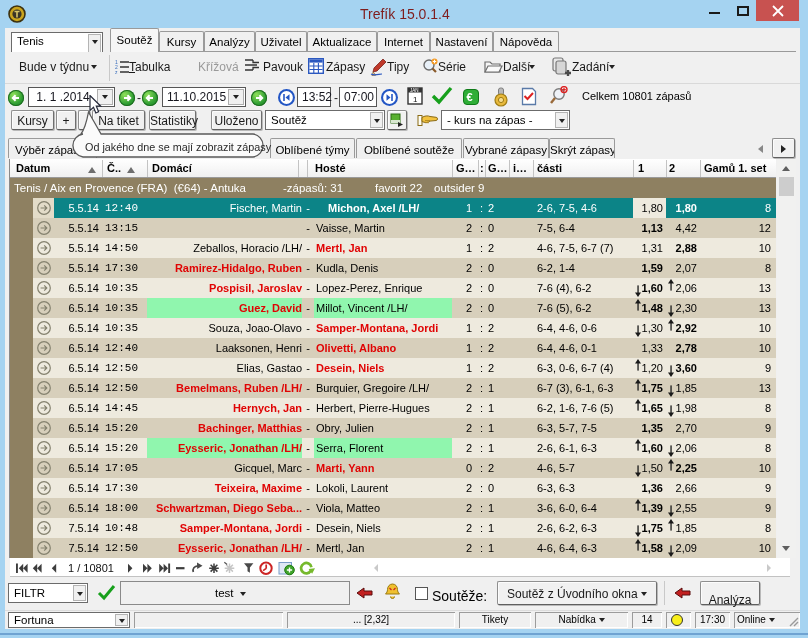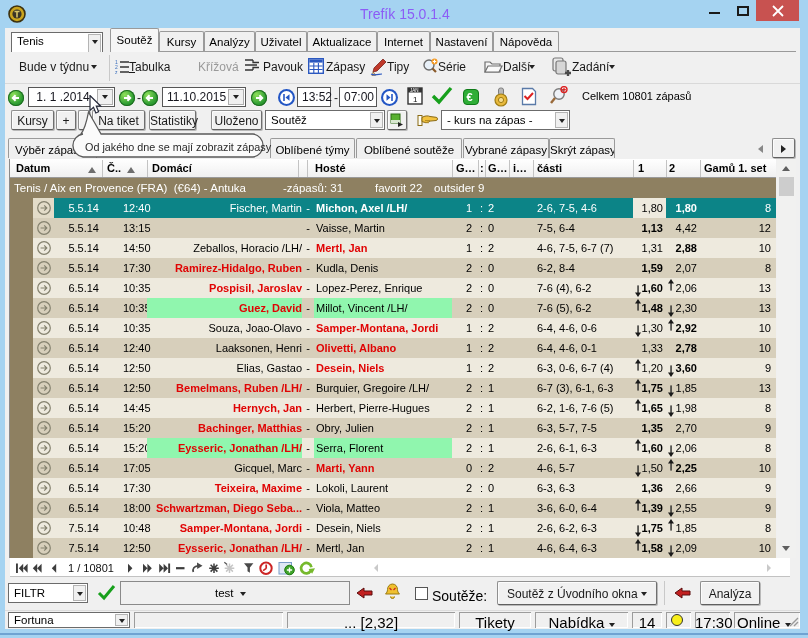--- a/index.html
+++ b/index.html
@@ -6,21 +6,21 @@
 html,body { width:808px; height:638px; overflow:hidden; }
 #app { position:relative; width:808px; height:638px; font-family:"Liberation Sans",sans-serif; background:#f0f0f0; }
 .abs { position:absolute; }
 
 
 #titlebar { position:absolute; left:0; top:0; width:808px; height:28px; background:#a5d3f1; }
 #brdL { position:absolute; left:0; top:28px; width:5px; height:601px; background:#a5d3f1; }
 #brdR { position:absolute; left:800px; top:28px; width:8px; height:601px; background:#a5d3f1; }
 #brdB { position:absolute; left:0; top:629px; width:808px; height:9px; background:#a5d3f1; }
 #brdB .dark { position:absolute; left:0; top:4px; width:808px; height:2px; background:#6fa3d2; }
-#title { position:absolute; left:360px; top:6px; font-size:14px; color:#8b5cf6; }
+#title { position:absolute; left:360px; top:6px; font-size:14px; color:#7f1d1d; }
 #mini { position:absolute; left:709px; top:12px; width:11px; height:2px; background:#1a1a1a; }
 #maxi { position:absolute; left:737px; top:6px; width:12px; height:10px; border:2px solid #1a1a1a; background:transparent; }
 #closeb { position:absolute; left:756px; top:0; width:43px; height:21px; background:#c85250; }
 #closeb svg { position:absolute; left:16px; top:5px; }
 
 
 .combo { position:absolute; background:#fff; border:1px solid #6b6b6b; font-size:11.5px; color:#000; }
 .combo .tx { position:absolute; left:5px; top:2px; white-space:nowrap; }
 .combo .btn { position:absolute; right:1px; top:1px; bottom:1px; width:13px; background:#f0f0f0; border:1px solid #b4b4b4; }
 .tri-dn { position:absolute; width:0; height:0; border-left:3.5px solid transparent; border-right:3.5px solid transparent; border-top:4px solid #222; }
@@ -64,56 +64,56 @@
 .sortup { position:absolute; top:8px; width:0; height:0; border-left:4.5px solid transparent; border-right:4.5px solid transparent; border-bottom:6px solid #6e6e6e; }
 #grouprow { position:absolute; left:0; top:19px; width:766px; height:20px; background:#8e8061; color:#fff; font-size:11.5px; }
 #grouprow span { position:absolute; top:4px; white-space:nowrap; }
 .row { position:absolute; left:10px; width:766px; height:20px; font-size:11px; color:#000; }
 .rlight { background:#eeeade; }
 .rdark  { background:#d7cfbb; }
 .row > div { position:absolute; top:0; height:20px; padding-top:4px; white-space:nowrap; overflow:hidden; }
 .ind   { left:0; width:23px; background:#8e8061; }
 .ico   { left:23px; width:21px; padding-top:2px !important; text-align:center; }
 .dt    { left:44px; width:45px; text-align:right; }
-.tm    { left:108px; width:45px; padding-left:5px; }
+.tm    { left:90px; width:45px; padding-left:5px;font-family:Liberation Mono, monospace; }
 .home  { left:137px; width:155px; text-align:right; }
 .dash  { left:292px; width:12px; text-align:center; }
 .guest { left:304px; width:138px; padding-left:2px; }
 .s1    { left:442px; width:26px; text-align:right; padding-right:6px; }
 .sc    { left:468px; width:7px; text-align:center; }
 .s2    { left:475px; width:24px; padding-left:3px; }
 .parts { left:523px; width:100px; padding-left:4px; }
 .o1    { left:623px; width:33px; text-align:right; padding-right:3px; }
 .o2    { left:656px; width:34px; text-align:right; padding-right:3px; }
 .gm    { left:690px; width:76px; text-align:right; padding-right:5px; }
 .red   { color:#e00404; font-weight:bold; }
 .b     { font-weight:bold; }
 .grn   { background:#90f6ae; }
 .rsel  { color:#fff; background:#0c8487; }
 .rsel .ind { background:#8e8061; }
 .rsel .ico { background:#e3dcc9; }
-.rsel .guest { font-weight:bold; }
+.rsel .guest { font-weight:bold;margin-left:12px; }
 .rsel .o1.focus { background:#eeeade; color:#000; }
 .ar { position:absolute; left:1px; }
 .ar.au { top:1px; }
 .ar.ad { top:7px; }
 
 
 #vsb { position:absolute; left:777px; top:159px; width:19px; height:399px; background:#f1f1f0; }
 #vsb .thumb { position:absolute; left:2px; top:18px; width:15px; height:19px; background:#cdcdcd; }
 .sbtri-up { position:absolute; left:5px; width:0; height:0; border-left:4.5px solid transparent; border-right:4.5px solid transparent; border-bottom:5px solid #5f5f5f; }
 .sbtri-dn { position:absolute; left:5px; width:0; height:0; border-left:4.5px solid transparent; border-right:4.5px solid transparent; border-top:5px solid #5f5f5f; }
 
 
 #navig { position:absolute; left:10px; top:558px; width:780px; height:19px; background:#fff; border-bottom:1px solid #c2c2c2; }
 #navig .cnt { position:absolute; left:58px; top:4px; font-size:11px; color:#111; }
 #filtrow { position:absolute; left:5px; top:579px; width:795px; height:31px; background:#f0f0f0; }
 .flatbox { position:absolute; border:1px solid #8a8a8a; background:#f0f0f0; font-size:11.5px; color:#000; }
 #statusbar { position:absolute; left:5px; top:610px; width:795px; height:19px; background:#f0f0f0; border-top:1px solid #dcdcdc; }
-.panel { position:absolute; top:612px; height:16px; box-shadow:inset 1px 1px 0 #9c9c9c, inset -1px -1px 0 #ffffff; font-size:15px; color:#000; text-align:center; padding-top:2px; }
+.panel { position:absolute; top:612px; height:16px; box-shadow:inset 1px 1px 0 #9c9c9c, inset -1px -1px 0 #ffffff; font-size:10px; color:#000; text-align:center; padding-top:2px; }
 .txt { position:absolute; white-space:nowrap; }
 </style>
 </head>
 <body>
 <div id="app">
 
 <div id="titlebar"></div>
 <div id="brdL"></div>
 <div id="brdR"></div>
 <div id="brdB">
@@ -422,21 +422,21 @@
           <path d="M4.6 8h6M8.2 5.4 10.8 8 8.2 10.6" fill="none" stroke="#84816e" stroke-width="1.2"></path>
         </svg></div>
 <div class="dt">5.5.14</div>
 <div class="tm">17:30</div>
 <div class="home red">Ramirez-Hidalgo, Ruben</div>
 <div class="dash">-</div>
 <div class="guest">Kudla, Denis</div>
 <div class="s1">2</div>
 <div class="sc">:</div>
 <div class="s2">0</div>
-<div class="parts">6-2, 8-4</div>
+<div class="parts">6-2, 1-4</div>
 <div class="o1 b">1,59</div>
 <div class="o2">2,07</div>
 <div class="gm">8</div>
 </div>
 <div class="row rlight" style="top:278px">
 <div class="ind"></div>
 <div class="ico"><svg width="16" height="16" viewBox="0 0 16 16">
           <circle cx="8" cy="8" r="6.3" fill="none" stroke="#84816e" stroke-width="1.2"></circle>
           <path d="M4.6 8h6M8.2 5.4 10.8 8 8.2 10.6" fill="none" stroke="#84816e" stroke-width="1.2"></path>
         </svg></div>
@@ -829,21 +829,21 @@
   <path d="M6.5 13.5a2 2 0 0 0 4 0" fill="#f0c02e" stroke="#9a7a10"></path>
   <path d="M5.5 5l2 2M11.5 5l-2 2" stroke="#c22" stroke-width="1.2"></path>
 </svg>
 <span class="abs" style="left:415px;top:587px;width:13px;height:13px;background:#fff;border:1px solid #555"></span>
 <span class="txt" style="left:432px;top:588px;font-size:14px">Soutěže:</span>
 <div class="pbtn" style="left:497px;top:581px;width:160px;height:24px;padding-top:5px">Soutěž z Úvodního okna <span class="tri-dn" style="position:static;display:inline-block;vertical-align:2px"></span></div>
 <span class="abs" style="left:664px;top:581px;width:1px;height:24px;background:#c9c9c9"></span>
 <svg class="abs" style="left:674px;top:587px" width="17" height="12" viewBox="0 0 17 12">
   <path d="M1 6 8 1v3h8v4H8v3z" fill="#c22020" stroke="#5a0c0c" stroke-width="1"></path>
 </svg>
-<div class="pbtn" style="left:700px;top:581px;width:60px;height:24px;padding-top:5px">Analýza</div>
+<div class="pbtn" style="left:700px;top:581px;width:60px;height:24px;padding-top:11px">Analýza</div>
 
 <div id="statusbar"></div>
 <div class="combo" style="left:8px;top:612px;width:122px;height:16px">
       <span class="tx" style="top:1px">Fortuna</span>
       <span class="btn">
         <span class="tri-dn" style="top:4px"></span>
       </span>
     </div>
 <div class="panel" style="left:134px;width:149px"></div>
 <div class="panel" style="left:287px;width:168px">... [2,32]</div>

